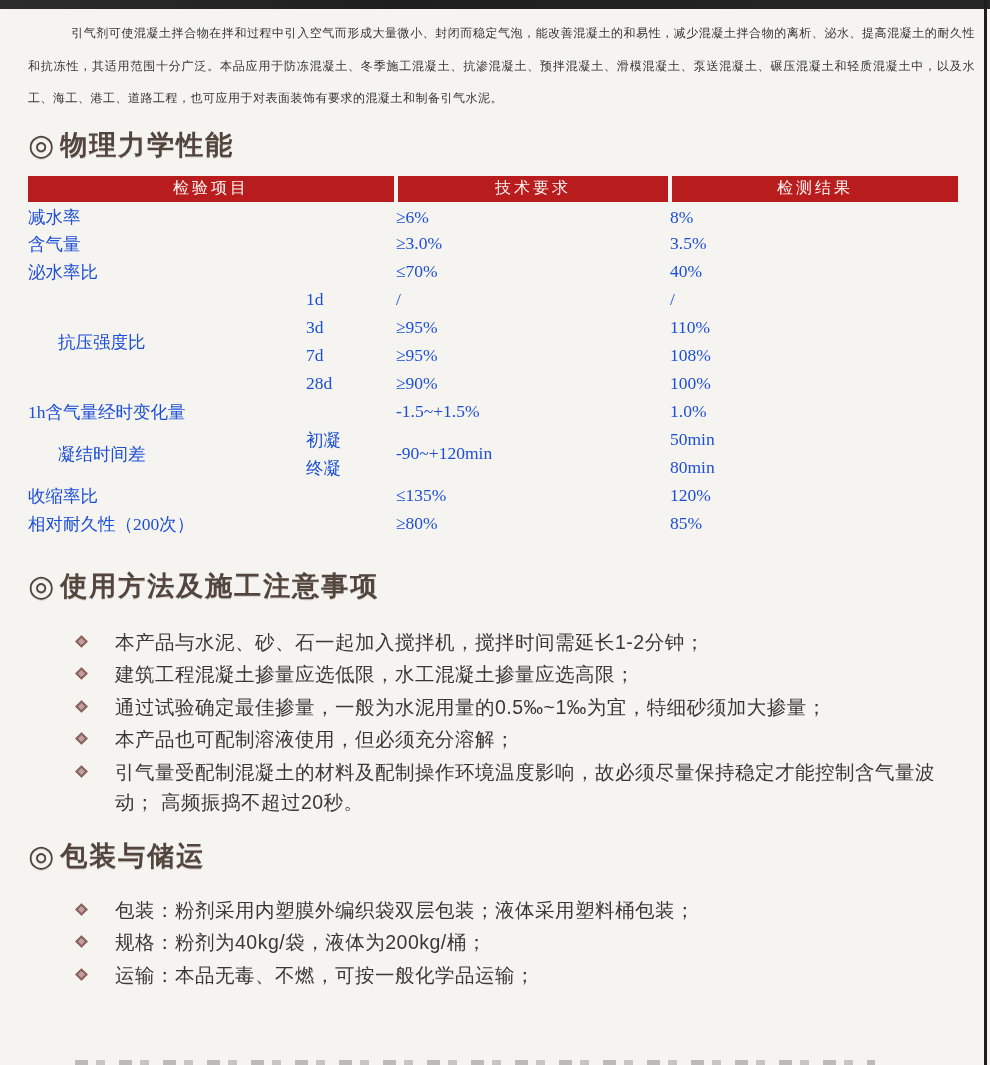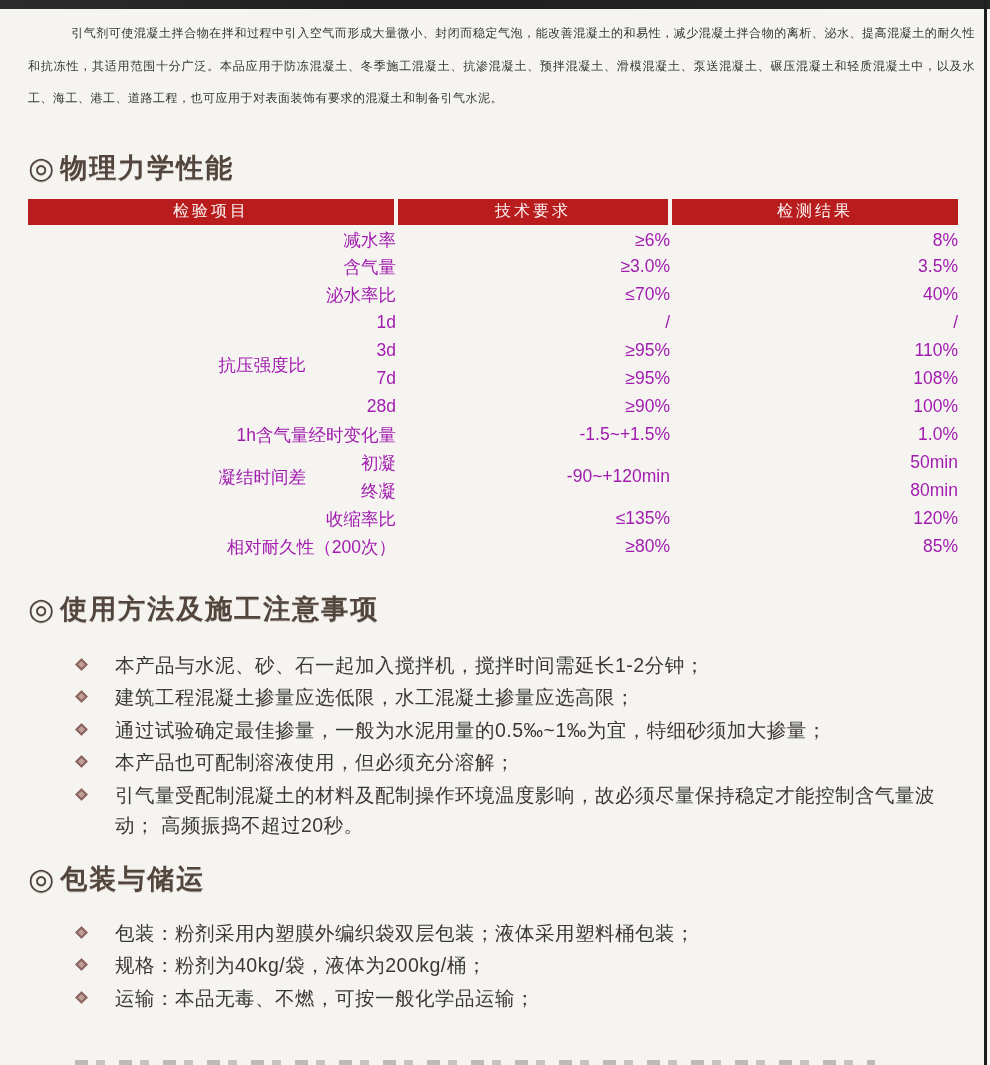--- a/index.html
+++ b/index.html
@@ -43,21 +43,21 @@
     text-shadow: 0 1px 0 rgba(120,90,80,0.25);
     display: flex; align-items: center;
   }
   h2.sec::before {
     content: "◎";
     font-weight: normal;
     font-size: 30px;
     margin-right: 4px;
     color: #4d423b;
   }
-  .h-physical { margin-top: 35px; }
+  .h-physical { margin-top: 12px; }
   .h-usage    { margin-top: 30px; }
   .h-packing  { margin-top: 20px; }
 
   
   table.props {
     margin-top: 13px;
     border-collapse: collapse;
     table-layout: fixed;
     width: 930px;
   }
@@ -66,24 +66,25 @@
     color: #fbf3f2;
     font-weight: normal;
     font-size: 16px;
     letter-spacing: 3px;
     height: 26px;
     text-align: center;
   }
   table.props th + th { border-left: 4px solid #f5f4f1; text-align: center; }
   table.props td {
     height: 28px;
-    text-align: right;
+    text-align: left;
     font-size: 17.5px;
-    color: #a21caf;
+    color: #1d4ed8;
     padding: 0;
+    font-family: Liberation Serif, serif;
   }
   table.props td.group-cell { padding-left: 30px; }
   table.props tbody tr:first-child td { padding-top: 3px; }
 
   
   ul.bullets { list-style: none; margin-top: 23px; margin-left: 47px; width: 880px; }
   ul.bullets li {
     display: flex;
     align-items: flex-start;
     margin-bottom: 2px;

